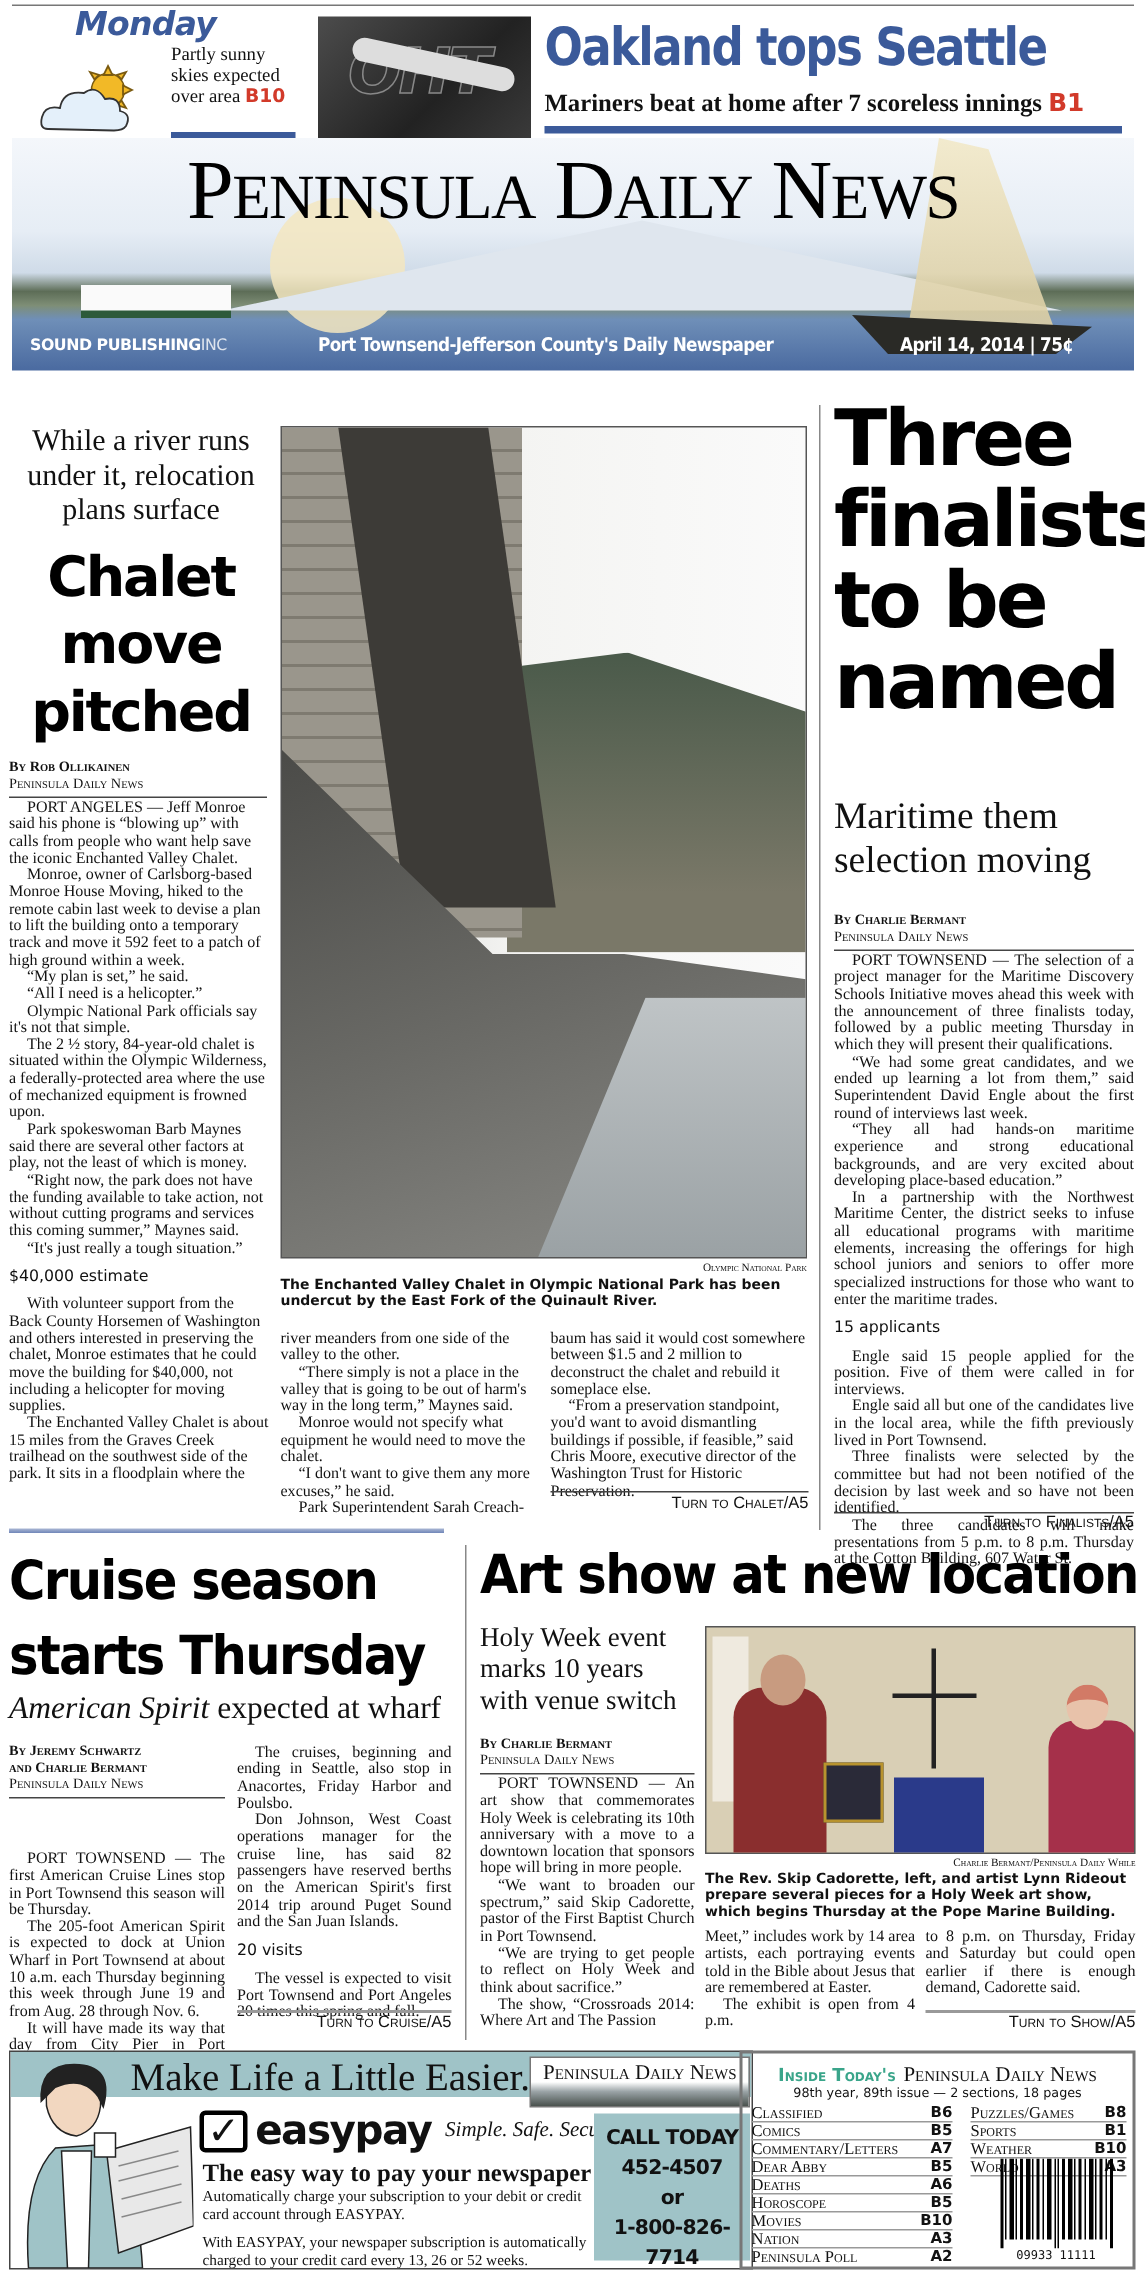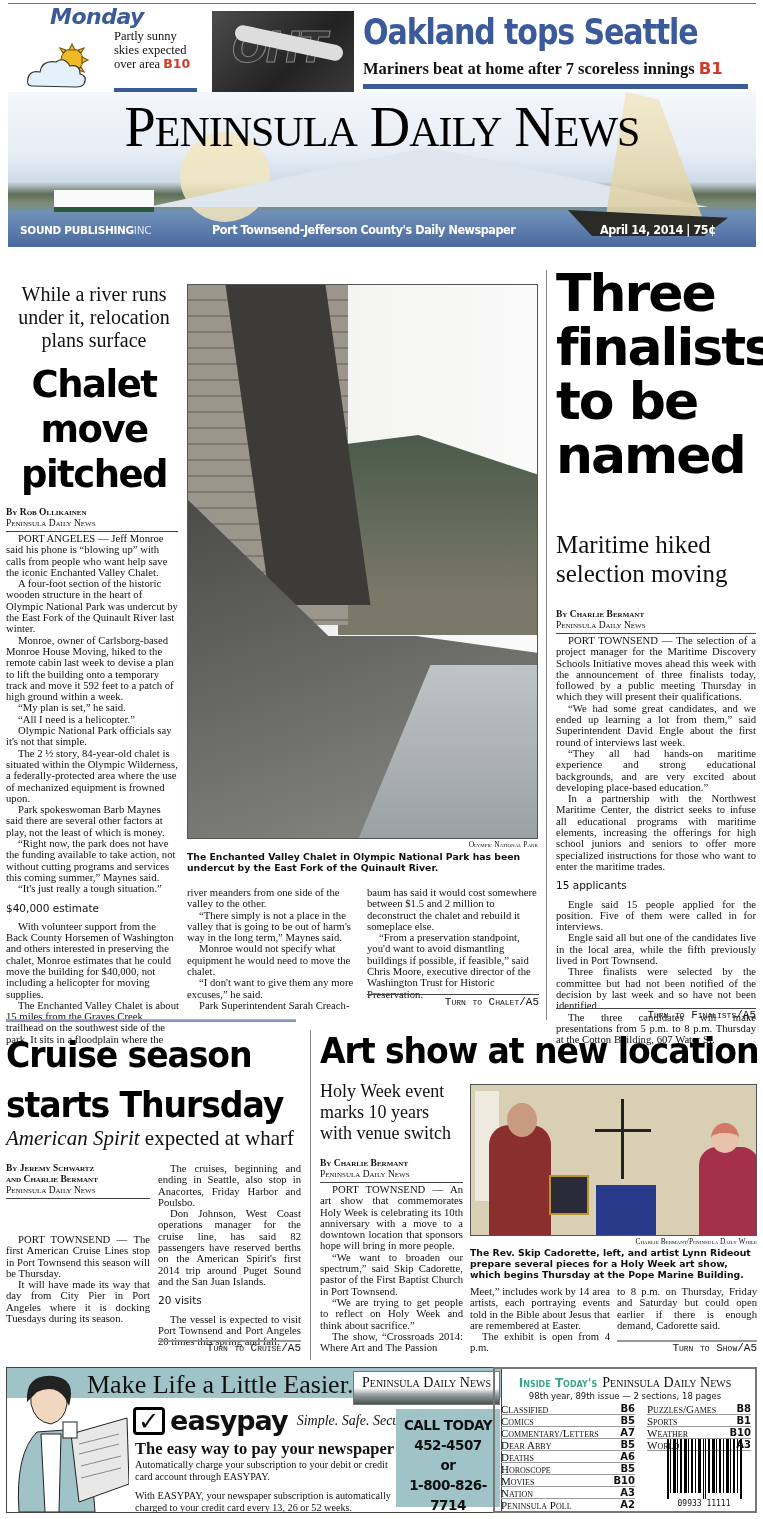--- a/index.html
+++ b/index.html
@@ -38,21 +38,21 @@
   .head-big { font-family: "DejaVu Sans", sans-serif; font-weight: bold; color: #000; letter-spacing: -1.5px; }
   .chalet-head { left: 6px; top: 362px; width: 176px; text-align: center; font-size: 37px; line-height: 45px; }
   .byline { font-family: "Liberation Serif", serif; font-size: 9.5px; line-height: 11px; font-variant: small-caps; font-weight: bold; }
   .byline .org { font-weight: normal; }
   .rule { height: 1px; background: #444; }
   .body { font-family: "Liberation Serif", serif; font-size: 10.7px; line-height: 11.3px; text-align: left; }
   .body p { text-indent: 12px; }
   .body p.noind { text-indent: 0; }
   .body.just p { text-align: justify; }
   .subhead { font-family: "DejaVu Sans", sans-serif; font-weight: normal; font-size: 10.5px; margin: 8px 0 7px; }
-  .jump { font-family: Liberation Mono, monospace; font-variant: small-caps; font-size: 11px; text-align: right; }
+  .jump { font-family: Liberation Sans, sans-serif; font-variant: small-caps; font-size: 11px; text-align: right; }
 
   .photo-chalet { left: 187px; top: 284px; width: 351px; height: 555px; border: 1px solid #555; overflow: hidden; background: linear-gradient(90deg, #cfcfcb 0%, #f4f4f2 45%, #fafafa 100%); }
   .photo-chalet .building { position:absolute; left:0; top:0; width: 160px; height: 340px; background: repeating-linear-gradient(#9a968c 0 14px, #7e7a70 14px 16px); }
   .photo-chalet .building2 { position:absolute; left:60px; top:0; width: 100px; height: 320px; background: #3d3b37; transform: skewX(8deg); }
   .photo-chalet .trees { position:absolute; left: 150px; top: 150px; width: 201px; height: 200px; background: linear-gradient(#4a5a4a, #7a7868 80%); clip-path: polygon(0 5%, 40% 0, 100% 20%, 100% 100%, 0 100%); }
   .photo-chalet .bank { position:absolute; left:0; top: 215px; width: 351px; height: 340px; background: linear-gradient(160deg, #4b4b48 0%, #6a6a66 50%, #8a8a86 100%); clip-path: polygon(0 0, 40% 40%, 65% 40%, 100% 45%, 100% 100%, 0 100%); }
   .photo-chalet .river { position:absolute; left: 170px; top: 380px; width: 181px; height: 175px; background: linear-gradient(#bfc4c6, #9aa1a4); clip-path: polygon(40% 0, 100% 0, 100% 100%, 0 100%); }
   .credit { font-family: "Liberation Serif", serif; font-variant: small-caps; font-size: 7.5px; text-align: right; }
   .cutline { font-family: "DejaVu Sans", sans-serif; font-weight: bold; font-size: 9.3px; line-height: 11px; }
 
@@ -157,21 +157,20 @@
   <div>move</div>
   <div>pitched</div>
 </div>
 <div class="abs" style="left:6px;top:507px;width:172px;">
   <div class="byline">By Rob Ollikainen</div>
   <div class="byline"><span class="org">Peninsula Daily News</span></div>
   <div class="rule" style="margin-top:2px;"></div>
 </div>
 <div class="abs body" style="left:6px;top:533px;width:173px;">
   <p>PORT ANGELES — Jeff Monroe said his phone is “blowing up” with calls from people who want help save the iconic Enchanted Valley Chalet.</p>
-  <p>A four-foot section of the historic wooden structure in the heart of Olympic National Park was undercut by the East Fork of the Quinault River last winter.</p>
   <p>Monroe, owner of Carlsborg-based Monroe House Moving, hiked to the remote cabin last week to devise a plan to lift the building onto a temporary track and move it 592 feet to a patch of high ground within a week.</p>
   <p>“My plan is set,” he said.</p>
   <p>“All I need is a helicopter.”</p>
   <p>Olympic National Park officials say it's not that simple.</p>
   <p>The 2 ½ story, 84-year-old chalet is situated within the Olympic Wilderness, a federally-protected area where the use of mechanized equipment is frowned upon.</p>
   <p>Park spokeswoman Barb Maynes said there are several other factors at play, not the least of which is money.</p>
   <p>“Right now, the park does not have the funding available to take action, not without cutting programs and services this coming summer,” Maynes said.</p>
   <p>“It's just really a tough situation.”</p>
   <div class="subhead">$40,000 estimate</div>
   <p>With volunteer support from the Back County Horsemen of Washington and others interested in preserving the chalet, Monroe estimates that he could move the building for $40,000, not including a helicopter for moving supplies.</p>
@@ -204,21 +203,21 @@
 
 <div class="abs vrule" style="left:546px;top:270px;height:750px;"></div>
 
 <div class="abs head-big finalists-head">
   <div>Three</div>
   <div>finalists</div>
   <div>to be</div>
   <div>named</div>
 </div>
 <div class="abs finalists-deck">
-  <div>Maritime hiked</div>
+  <div>Maritime them</div>
   <div>selection moving</div>
 </div>
 <div class="abs" style="left:556px;top:609px;width:200px;">
   <div class="byline">By Charlie Bermant</div>
   <div class="byline"><span class="org">Peninsula Daily News</span></div>
   <div class="rule" style="margin-top:2px;"></div>
 </div>
 <div class="abs body just" style="left:556px;top:635px;width:200px;">
   <p>PORT TOWNSEND — The selection of a project manager for the Maritime Discovery Schools Initiative moves ahead this week with the announcement of three finalists today, followed by a public meeting Thursday in which they will present their qualifications.</p>
   <p>“We had some great candidates, and we ended up learning a lot from them,” said Superintendent David Engle about the first round of interviews last week.</p>
@@ -241,20 +240,21 @@
 </div>
 <div class="abs cruise-deck"><i>American Spirit</i><span> expected at wharf</span></div>
 <div class="abs" style="left:6px;top:1163px;width:144px;">
   <div class="byline">By Jeremy Schwartz</div>
   <div class="byline">and Charlie Bermant</div>
   <div class="byline"><span class="org">Peninsula Daily News</span></div>
   <div class="rule" style="margin-top:2px;"></div>
 </div>
 <div class="abs body just" style="left:6px;top:1234px;width:144px;font-family:Liberation Serif, serif;">
   <p>PORT TOWNSEND — The first American Cruise Lines stop in Port Townsend this season will be Thursday.</p>
+  <p>The 205-foot American Spirit is expected to dock at Union Wharf in Port Townsend at about 10 a.m. each Thursday beginning this week through June 19 and from Aug. 28 through Nov. 6.</p>
   <p>It will have made its way that day from City Pier in Port Angeles where it is docking Tuesdays during its season.</p>
 </div>
 <div class="abs body just" style="left:158px;top:1163px;width:143px;">
   <p>The cruises, beginning and ending in Seattle, also stop in Anacortes, Friday Harbor and Poulsbo.</p>
   <p>Don Johnson, West Coast operations manager for the cruise line, has said 82 passengers have reserved berths on the American Spirit's first 2014 trip around Puget Sound and the San Juan Islands.</p>
   <div class="subhead">20 visits</div>
   <p>The vessel is expected to visit Port Townsend and Port Angeles 20 times this spring and fall.</p>
 </div>
 <div class="abs rule" style="left:158px;top:1340px;width:143px;background:#999;height:2px;"></div>
 <div class="abs jump" style="left:158px;top:1342px;width:143px;">Turn to Cruise/A5</div>

